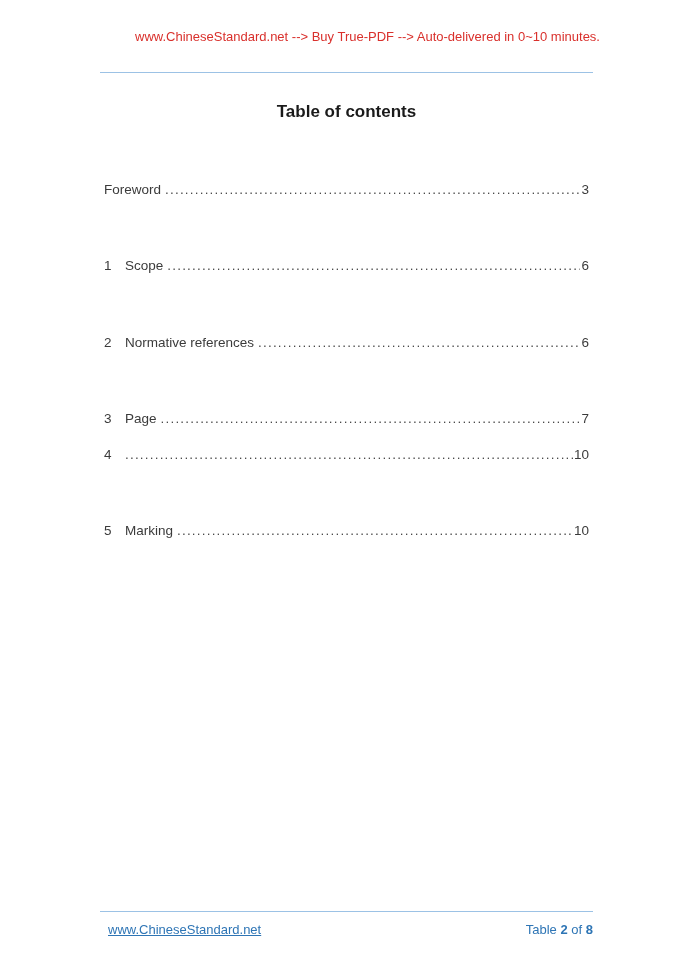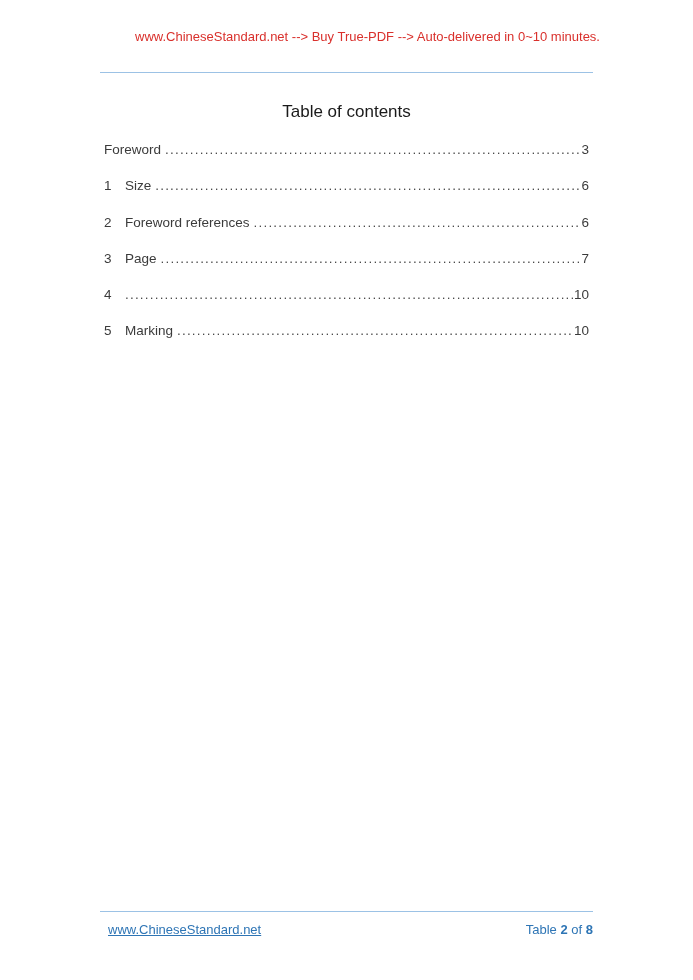--- a/index.html
+++ b/index.html
@@ -52,21 +52,21 @@
 
   
   .doc-title {
     position: absolute;
     top: 101px;
     left: 0;
     width: 100%;
     text-align: center;
     font-size: 17px;
     line-height: 22px;
-    font-weight: normal;
+    font-weight: bold;
     color: #1a1a1a;
     margin: 0;
   }
 
   
   .toc {
     position: absolute;
     top: 142px;
     left: 104px;
     width: 485px;
@@ -80,20 +80,21 @@
     margin-bottom: 20.3px;
   }
   .toc-num {
     flex: 0 0 auto;
     width: 21px;
   }
   .toc-label {
     flex: 0 0 auto;
     margin-right: 4px;
     white-space: nowrap;
+    margin-top: 40px;
   }
   .toc-dots {
     flex: 1 1 auto;
     overflow: hidden;
     white-space: nowrap;
     min-width: 0;
   }
   .toc-dots::after {
     content: "..............................................................................................................................................................................................";
     color: #4a4a4a;
@@ -140,28 +141,28 @@
   <div class="toc" id="toc">
   <div class="toc-row">
 
     <span class="toc-label">Foreword</span>
     <span class="toc-dots"></span>
     <span class="toc-page">3</span>
   </div>
 
   <div class="toc-row">
     <span class="toc-num">1</span>
-    <span class="toc-label">Size</span>
+    <span class="toc-label">Scope</span>
     <span class="toc-dots"></span>
     <span class="toc-page">6</span>
   </div>
 
   <div class="toc-row">
     <span class="toc-num">2</span>
-    <span class="toc-label">Foreword references</span>
+    <span class="toc-label">Normative references</span>
     <span class="toc-dots"></span>
     <span class="toc-page">6</span>
   </div>
 
   <div class="toc-row">
     <span class="toc-num">3</span>
     <span class="toc-label">Page</span>
     <span class="toc-dots"></span>
     <span class="toc-page">7</span>
   </div>

